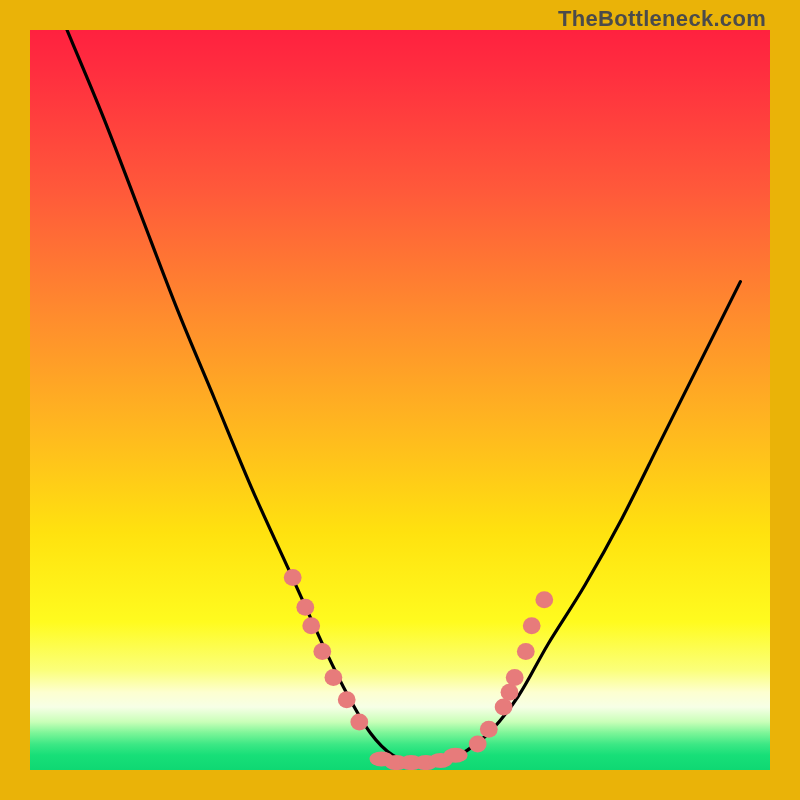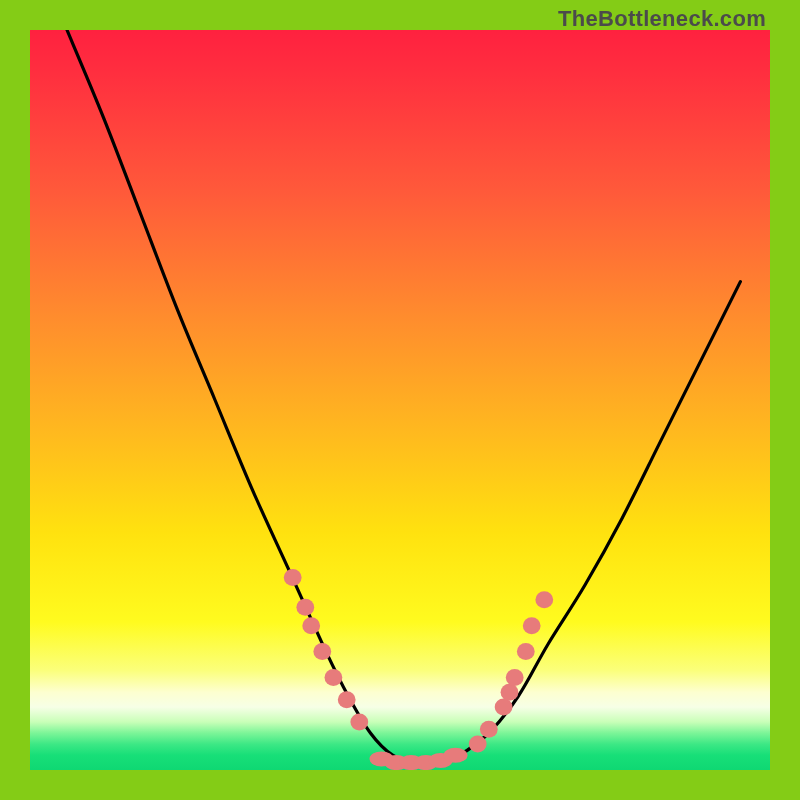--- a/index.html
+++ b/index.html
@@ -8,21 +8,21 @@
     width: 800px;
     height: 800px;
     overflow: hidden;
     background: #000;
     font-family: Arial, Helvetica, sans-serif;
   }
   .frame {
     position: relative;
     width: 800px;
     height: 800px;
-    background: #84cc16;
+    background: #eab308;
   }
   .plot-area {
     position: absolute;
     left: 30px;
     top: 30px;
     width: 740px;
     height: 740px;
     overflow: hidden;
   }
   .gradient-bg {

